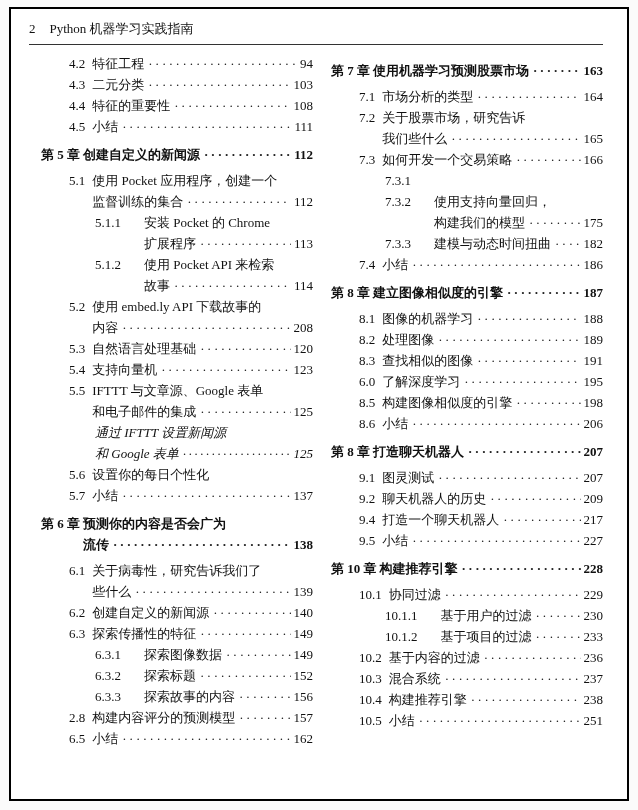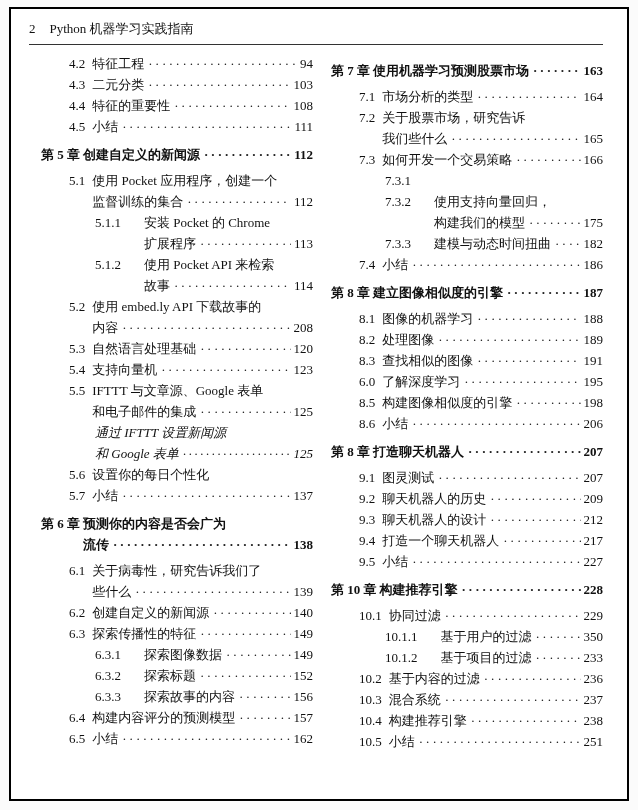--- a/index.html
+++ b/index.html
@@ -307,21 +307,21 @@
           <span class="num">6.3.3</span>
           <span class="body">
             <span class="line">
               <span class="txt">探索故事的内容</span>
               <span class="dots"></span>
               <span class="pg">156</span>
             </span>
           </span>
         </div>
         <div class="entry section">
-          <span class="num">6.4</span>
+          <span class="num">2.8</span>
           <span class="body">
             <span class="line">
               <span class="txt">构建内容评分的预测模型</span>
               <span class="dots"></span>
               <span class="pg">157</span>
             </span>
           </span>
         </div>
         <div class="entry section">
           <span class="num">6.5</span>
@@ -508,30 +508,20 @@
           <span class="num">9.2</span>
           <span class="body">
             <span class="line">
               <span class="txt">聊天机器人的历史</span>
               <span class="dots"></span>
               <span class="pg">209</span>
             </span>
           </span>
         </div>
         <div class="entry section">
-          <span class="num">9.3</span>
-          <span class="body">
-            <span class="line">
-              <span class="txt">聊天机器人的设计</span>
-              <span class="dots"></span>
-              <span class="pg">212</span>
-            </span>
-          </span>
-        </div>
-        <div class="entry section">
           <span class="num">9.4</span>
           <span class="body">
             <span class="line">
               <span class="txt">打造一个聊天机器人</span>
               <span class="dots"></span>
               <span class="pg">217</span>
             </span>
           </span>
         </div>
         <div class="entry section">
@@ -563,21 +553,21 @@
               <span class="pg">229</span>
             </span>
           </span>
         </div>
         <div class="entry subsection">
           <span class="num">10.1.1</span>
           <span class="body">
             <span class="line">
               <span class="txt">基于用户的过滤</span>
               <span class="dots"></span>
-              <span class="pg">350</span>
+              <span class="pg">230</span>
             </span>
           </span>
         </div>
         <div class="entry subsection">
           <span class="num">10.1.2</span>
           <span class="body">
             <span class="line">
               <span class="txt">基于项目的过滤</span>
               <span class="dots"></span>
               <span class="pg">233</span>

